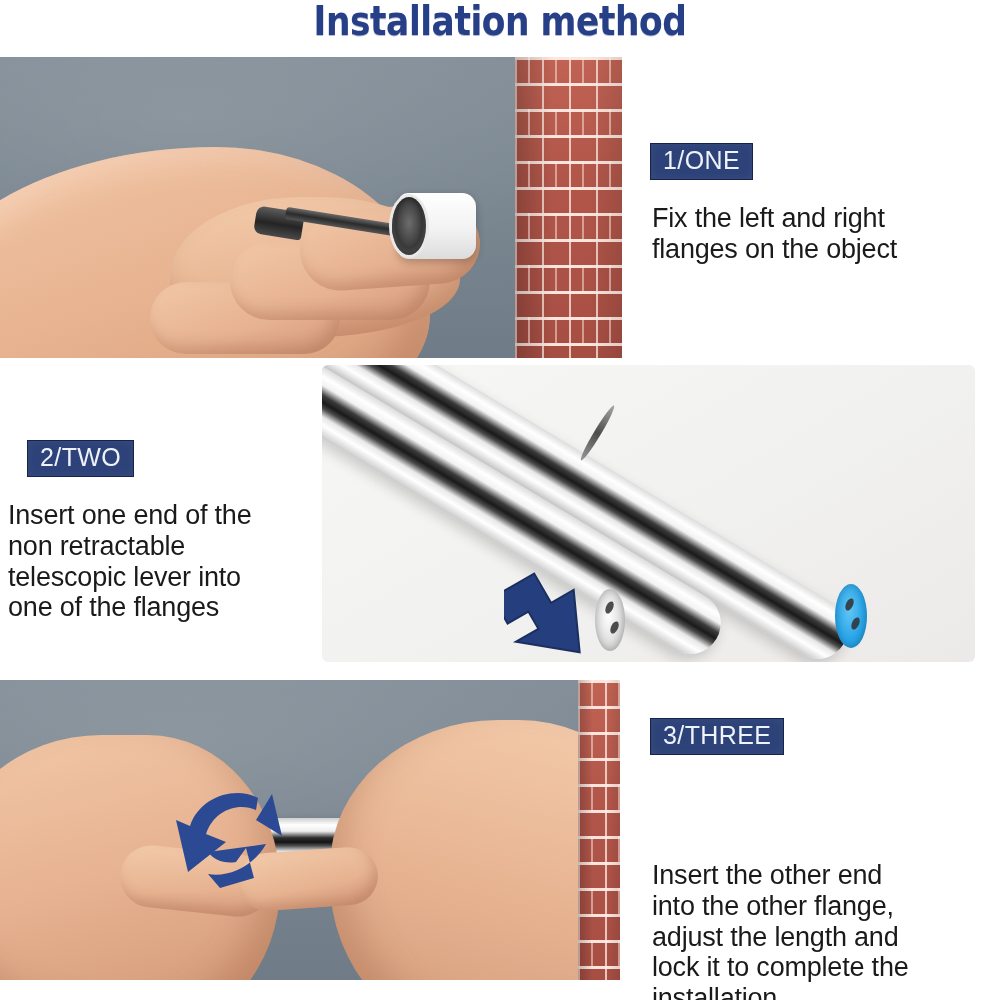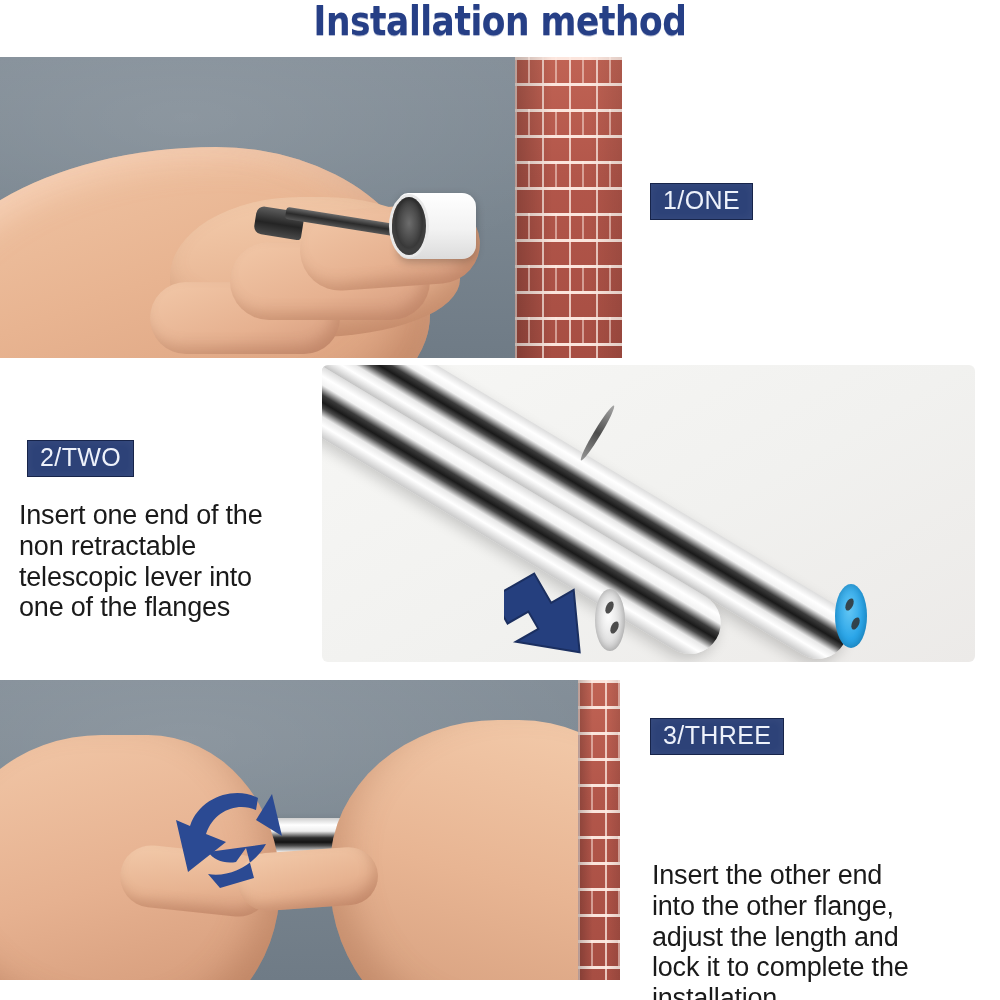--- a/index.html
+++ b/index.html
@@ -224,42 +224,44 @@
     <div class="screwdriver"></div>
 
     <div class="flange"></div>
     <div class="flange-hole"></div>
 
     <div class="brick" style="left:515px;width:107px;">
       <div class="brick-shade"></div>
     </div>
   </div>
 
-  <div class="badge" style="left:650px;top:143px;margin-top:40px;">1/ONE</div>
+  <div class="badge" style="left:650px;top:143px;">1/ONE</div>
+  <div class="caption" style="left:652px;top:203px;width:330px;">Fix the left and right
+flanges on the object</div>
 
   <div class="panel rod-scene" style="left:322px;top:365px;width:653px;height:297px;">
 
     <div class="rod" style="left:-10px;top:-70px;width:620px;height:60px;transform:rotate(31deg);transform-origin:left center;"></div>
     <div class="rod-cap-blue" style="left:513px;top:219px;"></div>
     <div class="cap-hole" style="left:524px;top:233px;transform:rotate(25deg);"></div>
     <div class="cap-hole" style="left:530px;top:252px;transform:rotate(25deg);"></div>
     <div class="rod-band" style="left:272px;top:36px;transform:rotate(31deg);"></div>
 
     <div class="rod" style="left:-120px;top:-66px;width:600px;height:62px;transform:rotate(31deg);transform-origin:left center;"></div>
     <div class="rod-cap" style="left:273px;top:224px;"></div>
     <div class="cap-hole" style="left:284px;top:236px;transform:rotate(25deg);"></div>
     <div class="cap-hole" style="left:289px;top:256px;transform:rotate(25deg);"></div>
 
     <svg class="arrow-svg" style="left:182px;top:190px;" width="115" height="105" viewBox="0 0 115 105">
       <polygon points="4,10 52,10 52,44 78,44 52,101 2,60 28,60 28,40 4,40" transform="rotate(-30 57 55)" fill="#253f7e" stroke="#1b2f60" stroke-width="2"></polygon>
     </svg>
   </div>
 
   <div class="badge" style="left:8px;top:440px;margin-left:19px;">2/TWO</div>
-  <div class="caption" style="left:19px;top:500px;width:305px;">Insert one end of the
+  <div class="caption" style="left:8px;top:500px;width:305px;">Insert one end of the
 non retractable
 telescopic lever into
 one of the flanges</div>
 
   <div class="panel wall-scene" style="left:0;top:680px;width:620px;height:300px;">
     <div class="wall-grad"></div>
 
     <div class="p3-rod" style="left:0;top:138px;width:530px;"></div>
     <div class="p3-collar" style="left:500px;top:130px;width:80px;"></div>
 

